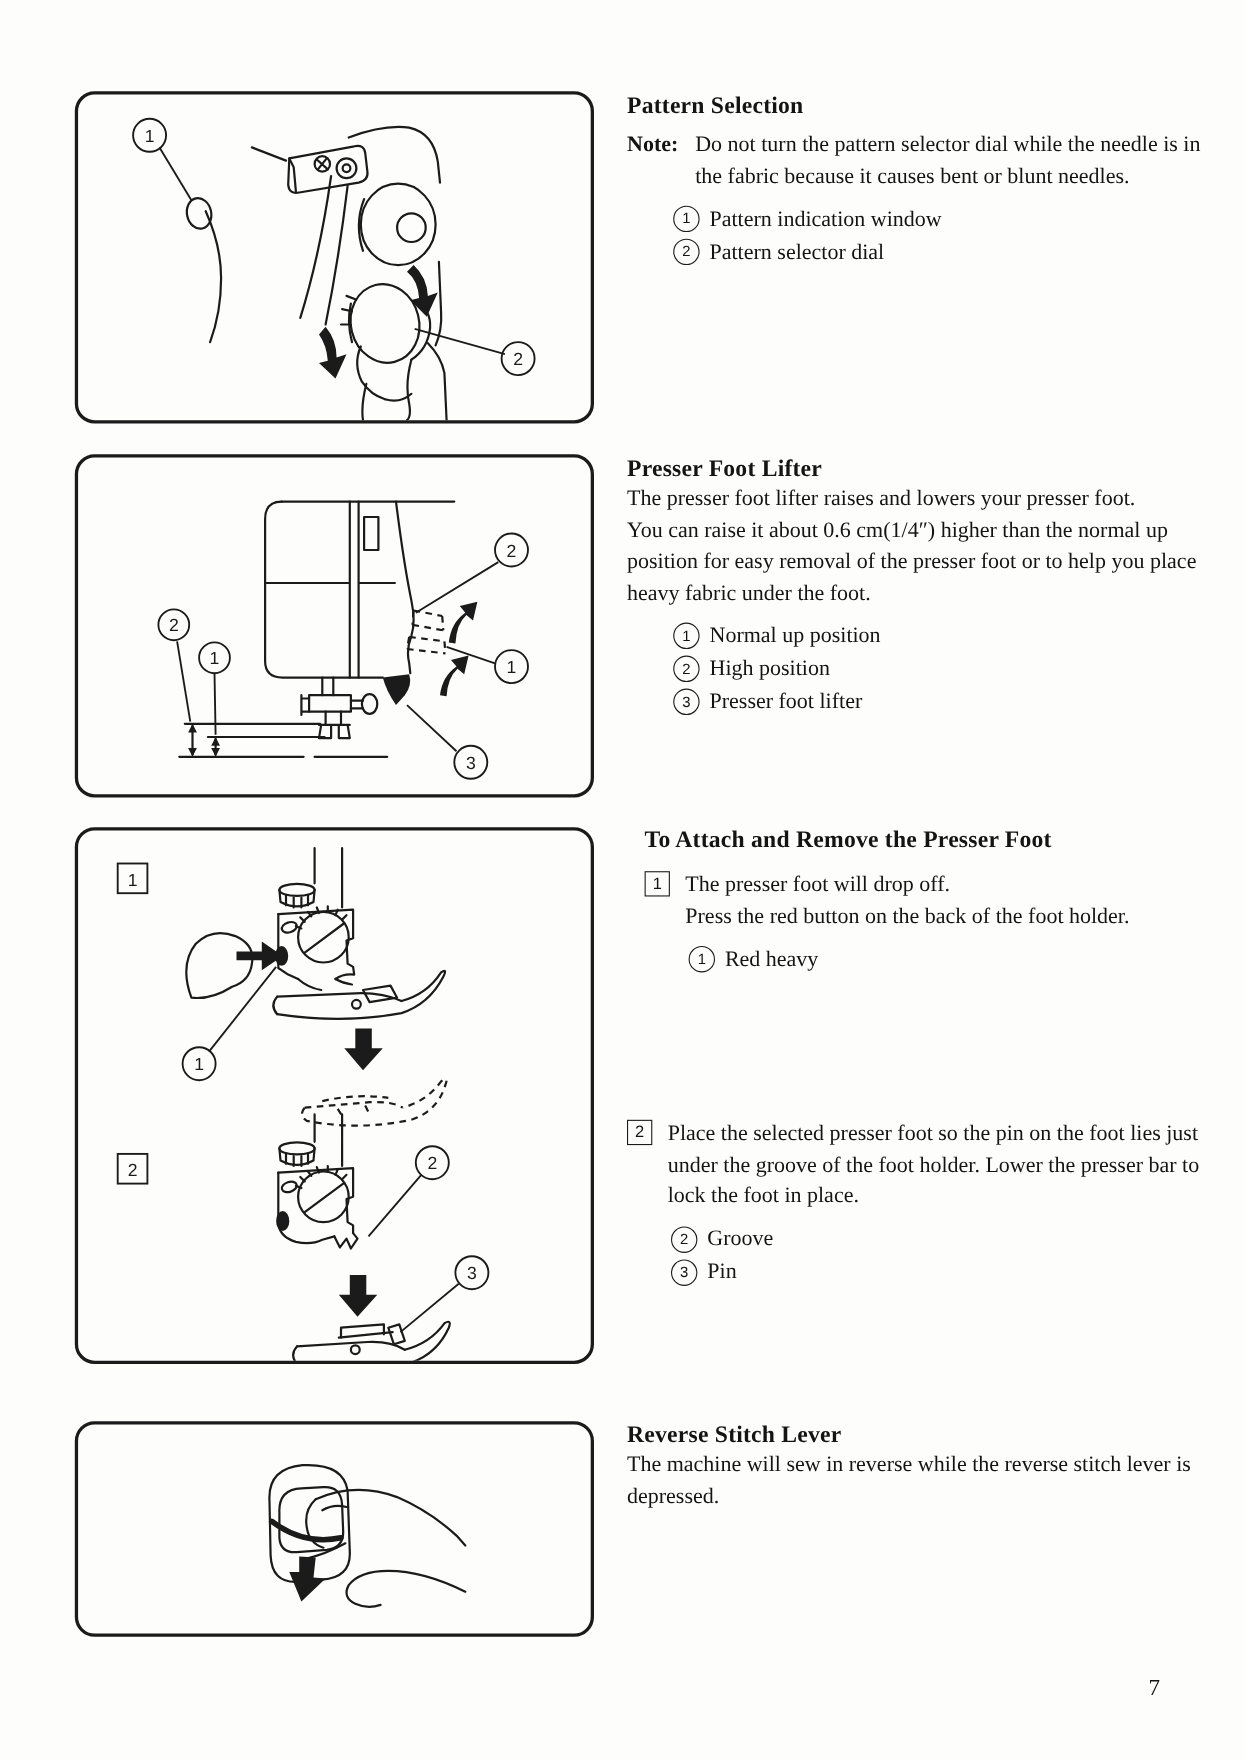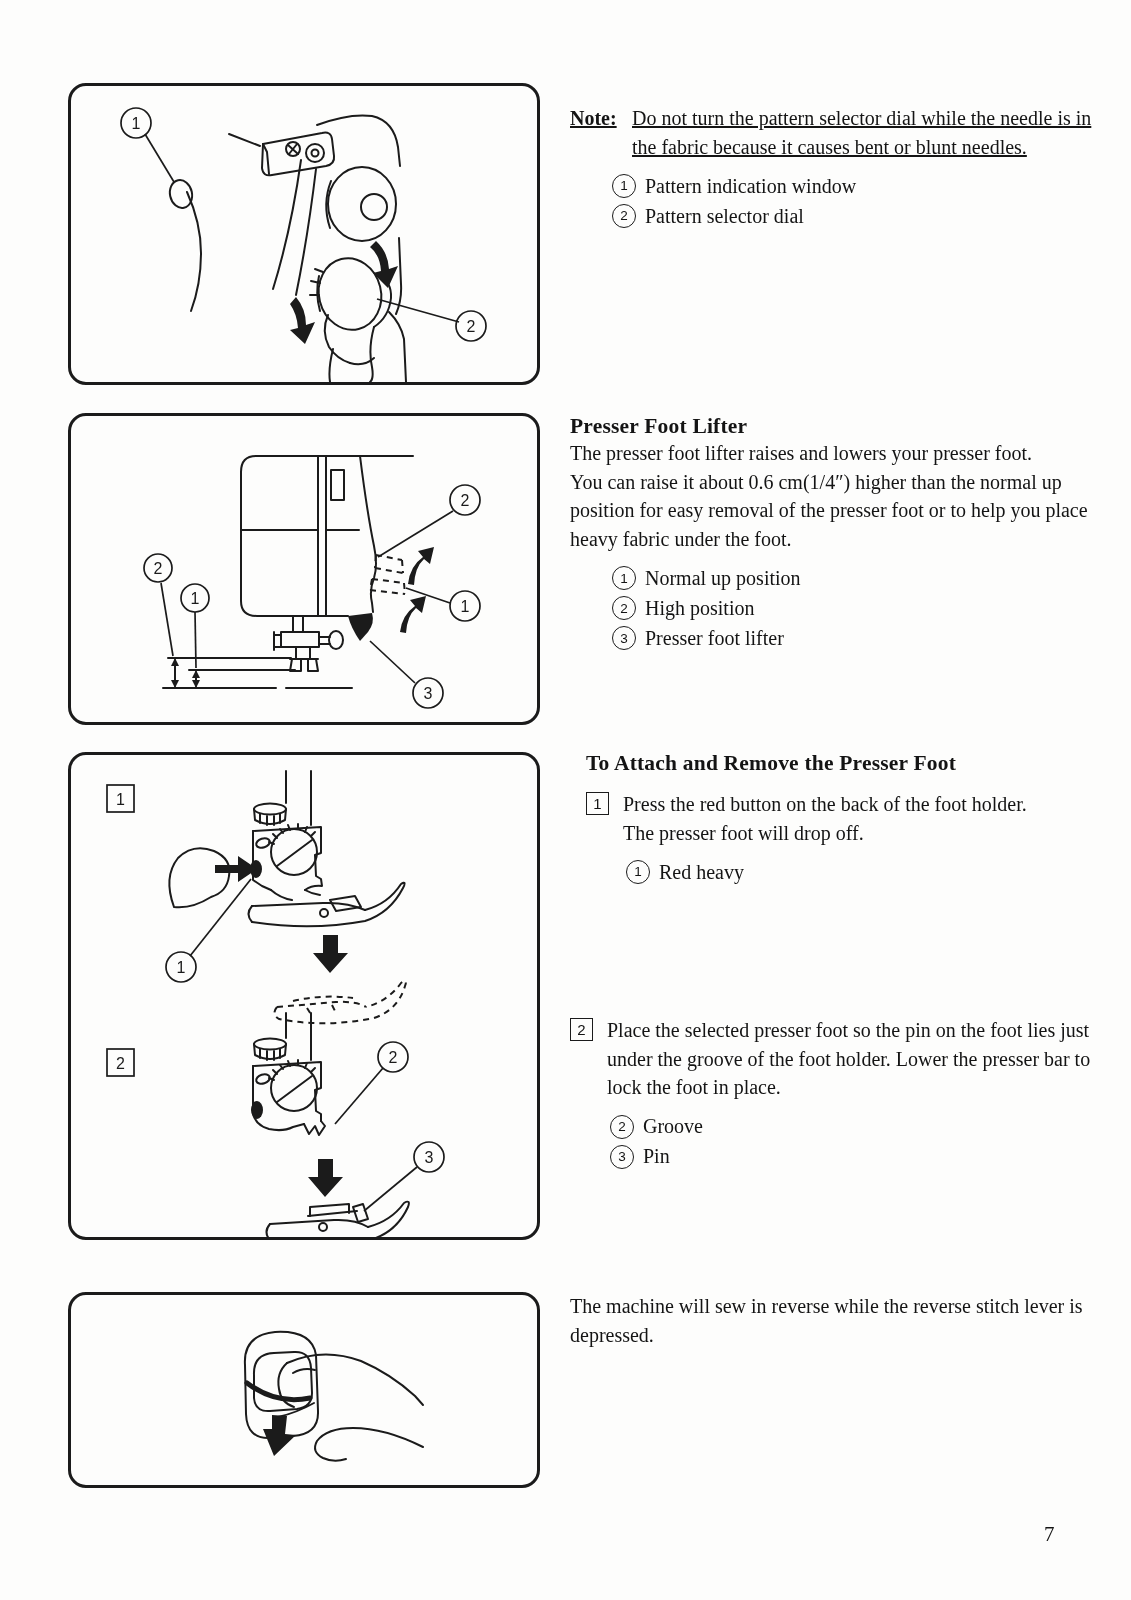--- a/index.html
+++ b/index.html
@@ -12,21 +12,21 @@
     border:3px solid #1b1b1b; border-radius:18px; box-sizing:border-box;
   }
   .figbox svg{display:block; width:100%; height:100%;}
   .txtcol{position:absolute; left:570px; width:542px;}
   h2.h{
     font-size:21.5px; font-weight:700; margin:0; letter-spacing:0.2px;
     font-family:"Liberation Serif", serif;
   }
   p.b{font-size:20px; line-height:1.43; margin:0;}
   .mt{margin-top:13px;}
-  .noterow{display:grid; grid-template-columns:62px 1fr; margin-top:20px;text-decoration:underline;}
+  .noterow{display:grid; grid-template-columns:62px 1fr; margin-top:8px;}
   .notelabel{font-weight:700; font-size:20px; line-height:1.43;}
   .legend{margin:13px 0 0 42px;}
   .legend .li{display:flex; align-items:center; gap:9px; margin:0 0 6px 0;}
   .circ{
     flex:none; width:22px; height:22px; border:1.5px solid #1b1b1b; border-radius:50%;
     display:inline-flex; align-items:center; justify-content:center;
     font-family:"Liberation Sans", sans-serif; font-size:13.5px; line-height:1;
     background:#fdfdfc;
   }
   .lbl{font-size:20px;}
@@ -232,20 +232,21 @@
         <path d="M 216 68 Q 252 52 290 66 Q 320 79 344 101 L 352 110"></path>
         <path d="M 352 152 Q 314 133 282 133 Q 256 133 246 146 Q 240 157 252 163 Q 263 168 275 164"></path>
         <path d="M 216 68 Q 205 78 208 94 Q 210 108 223 112"></path>
         <path d="M 222 78 Q 232 72 244 75"></path>
       </g>
       <path class="fillb" d="M 201 120 L 216 121 L 214 139 L 225 140 L 203 161 L 192 134 L 201 134 Z"></path>
     </svg>
   </div>
 
   <div class="txtcol" style="top:84px;">
+    <h2 class="h">Pattern Selection</h2>
     <div class="noterow">
       <span class="notelabel">Note:</span>
       <p class="b">Do not turn the pattern selector dial while the needle is in the fabric because it causes bent or blunt needles.</p>
     </div>
     <div class="legend">
       <div class="li">
         <span class="circ">1</span>
         <span class="lbl">Pattern indication window</span>
       </div>
       <div class="li">
@@ -273,22 +274,22 @@
         <span class="lbl">Presser foot lifter</span>
       </div>
     </div>
   </div>
 
   <div class="txtcol" style="top:751px;margin-left:16px;">
     <h2 class="h">To Attach and Remove the Presser Foot</h2>
     <div class="step">
       <span class="sqr">1</span>
       <div class="steptext">
+        <p class="b">The presser foot will drop off.</p>
         <p class="b">Press the red button on the back of the foot holder.</p>
-        <p class="b">The presser foot will drop off.</p>
         <div class="legend">
           <div class="li">
             <span class="circ">1</span>
             <span class="lbl">Red heavy</span>
           </div>
         </div>
       </div>
     </div>
   </div>
 
@@ -305,17 +306,18 @@
           <div class="li">
             <span class="circ">3</span>
             <span class="lbl">Pin</span>
           </div>
         </div>
       </div>
     </div>
   </div>
 
   <div class="txtcol" style="top:1292px;">
+    <h2 class="h">Reverse Stitch Lever</h2>
     <p class="b mt">The machine will sew in reverse while the reverse stitch lever is depressed.</p>
   </div>
 
   <div class="pagenum">7</div>
 </div>
 
 </body></html>

